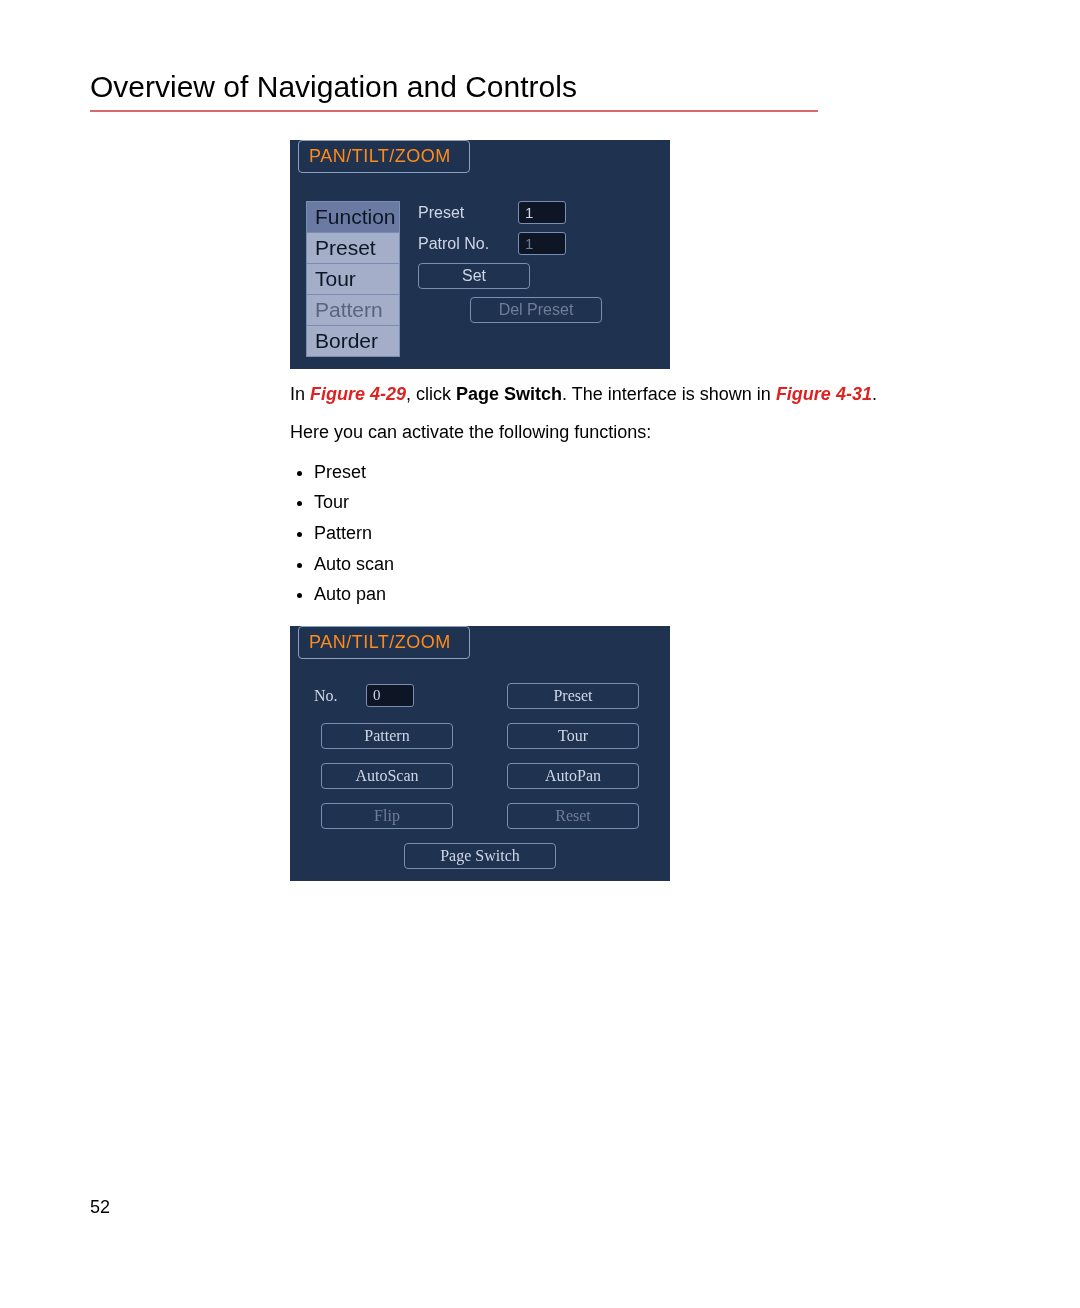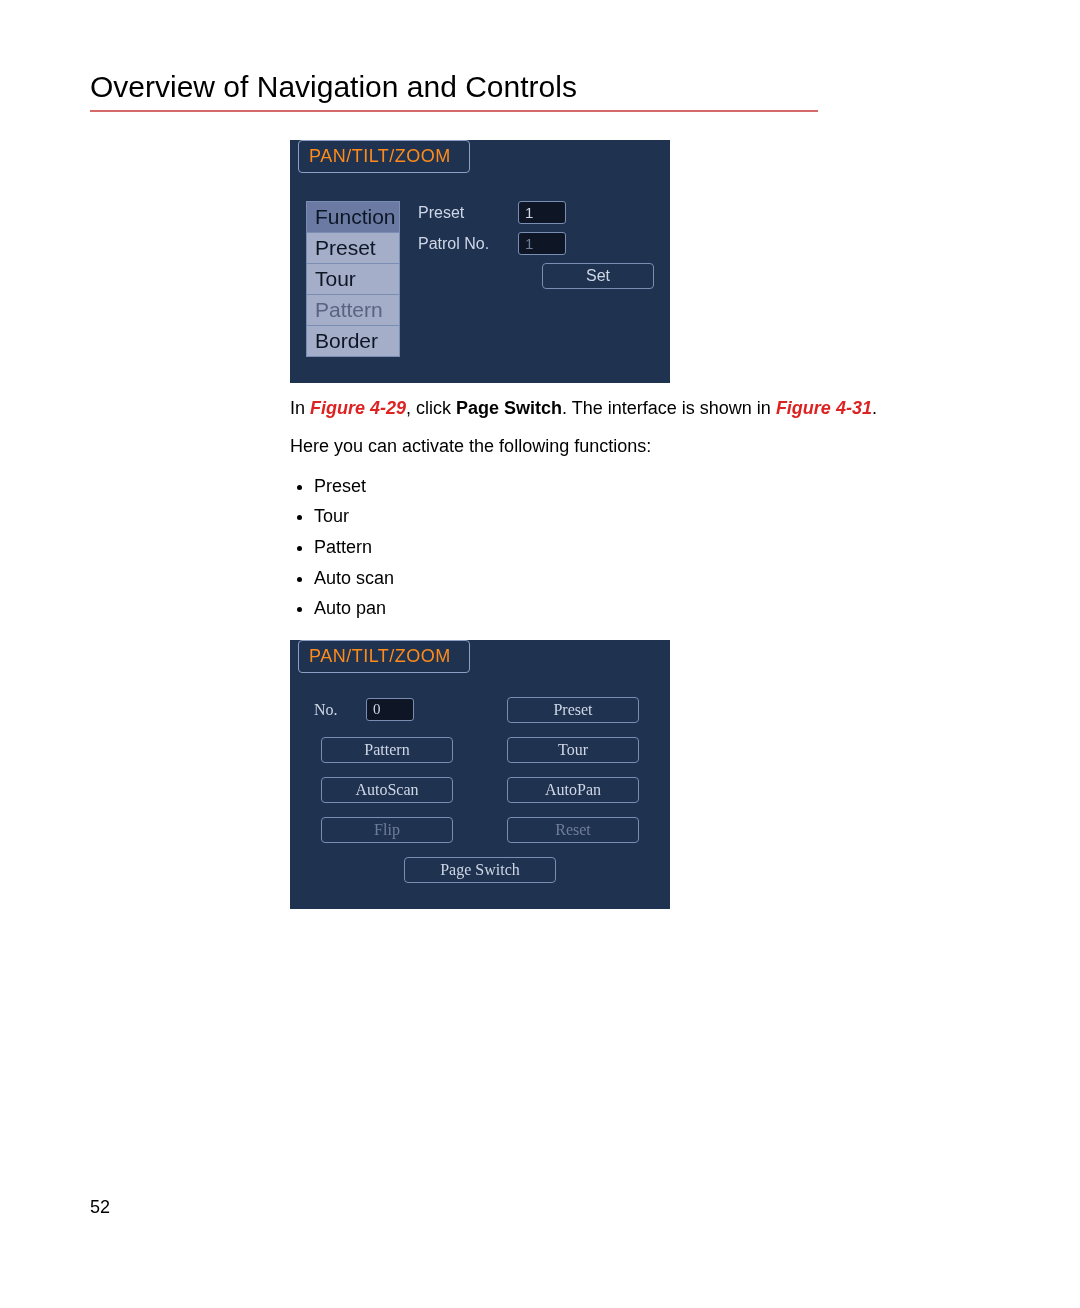--- a/index.html
+++ b/index.html
@@ -54,21 +54,21 @@
     left: 90px;
     font-size: 18px;
   }
 
   
   .ptz-panel {
     background: #1f3250;
     color: #cfd7e6;
     width: 380px;
     position: relative;
-    padding-bottom: 18px;
+    padding-bottom: 4px;
     margin-bottom: 12px;
   }
   .ptz-tab {
     position: relative;
     top: 0;
     left: 8px;
     display: inline-block;
     background: #1f3250;
     color: #ff8c1a;
     font-size: 18px;
@@ -160,22 +160,25 @@
           </div>
           <div class="f30-right">
             <div class="f30-line">
               <div class="f30-label">Preset</div>
               <div class="numbox">1</div>
             </div>
             <div class="f30-line">
               <div class="f30-label">Patrol No.</div>
               <div class="numbox ro">1</div>
             </div>
-            <div class="f30-line" style="justify-content:flex-end; margin-top:4px;">
+            <div class="f30-line" style="justify-content:flex-start; margin-top:4px;">
               <div class="ptz-btn sm">Set</div>
+            </div>
+            <div class="f30-line" style="justify-content:center;">
+              <div class="ptz-btn dim">Del Preset</div>
             </div>
           </div>
         </div>
       </div>
     </div>
 
     <div class="para">
       <span>In </span><span class="figref">Figure 4-29</span><span>, click </span><b>Page Switch</b><span>. The interface is shown in </span><span class="figref">Figure 4-31</span><span>.</span>
     </div>
 

